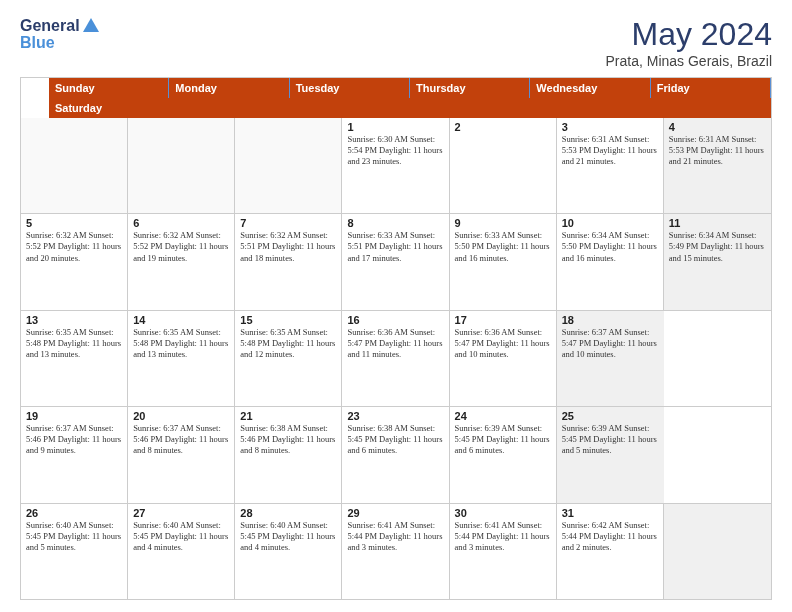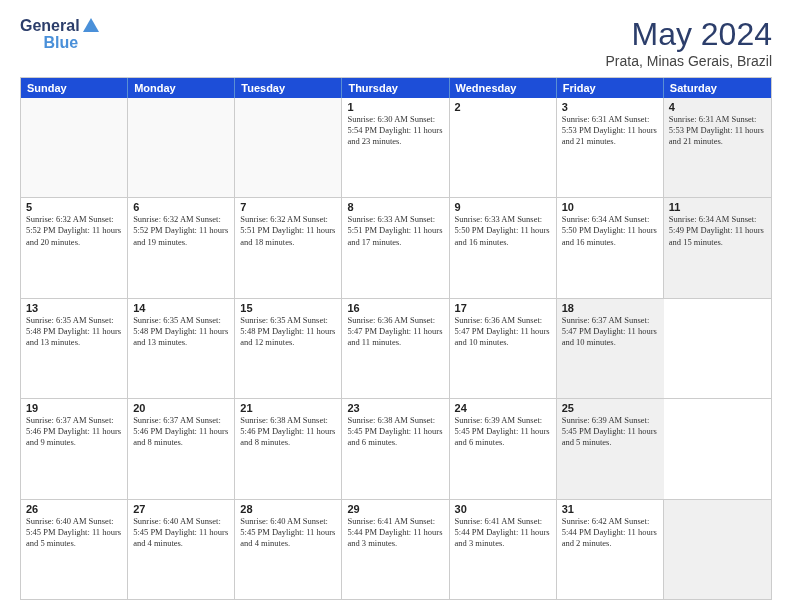--- a/index.html
+++ b/index.html
@@ -41,22 +41,23 @@
       margin-left: 35px;
     }
     .calendar {
       flex: 1;
       display: flex;
       flex-direction: column;
       border: 1px solid #ccc;
     }
     .day-headers {
       display: grid;
-      grid-template-columns: repeat(7, 1fr);
-      background: #1d4ed8;
+      grid-template-columns: repeat(6, 1fr);
+      background: #c2410c;
+      margin-left: 28px;
     }
     .day-header {
       color: #fff;
       font-size: 11px;
       font-weight: bold;
       padding: 4px 6px;
       border-right: 1px solid #5a8fd4;
       text-align: left;
     }
     .day-header:last-child { border-right: none; }
@@ -102,21 +103,21 @@
 <div class="page">
   <div class="header">
     <div class="logo">
       <div>
         <div style="font-size:16px;font-weight:bold;color:#2c3e6b;display:flex;align-items:center;">
           <span style="color:#2c3e6b;">General</span>
           <svg width="20" height="20" viewBox="0 0 20 20" style="margin:0 1px;">
             <polygon points="10,2 18,16 2,16" fill="#4a90d9"></polygon>
           </svg>
         </div>
-        <div style="font-size:16px;font-weight:bold;color:#4a90d9;margin-top:-2px;text-align:center;">Blue</div>
+        <div style="font-size:16px;font-weight:bold;color:#4a90d9;margin-top:-2px;">Blue</div>
       </div>
     </div>
     <div class="title-block">
       <div class="month-title">May 2024</div>
       <div class="location">Prata, Minas Gerais, Brazil</div>
     </div>
   </div>
 
   <div class="calendar">
     <div class="day-headers">

